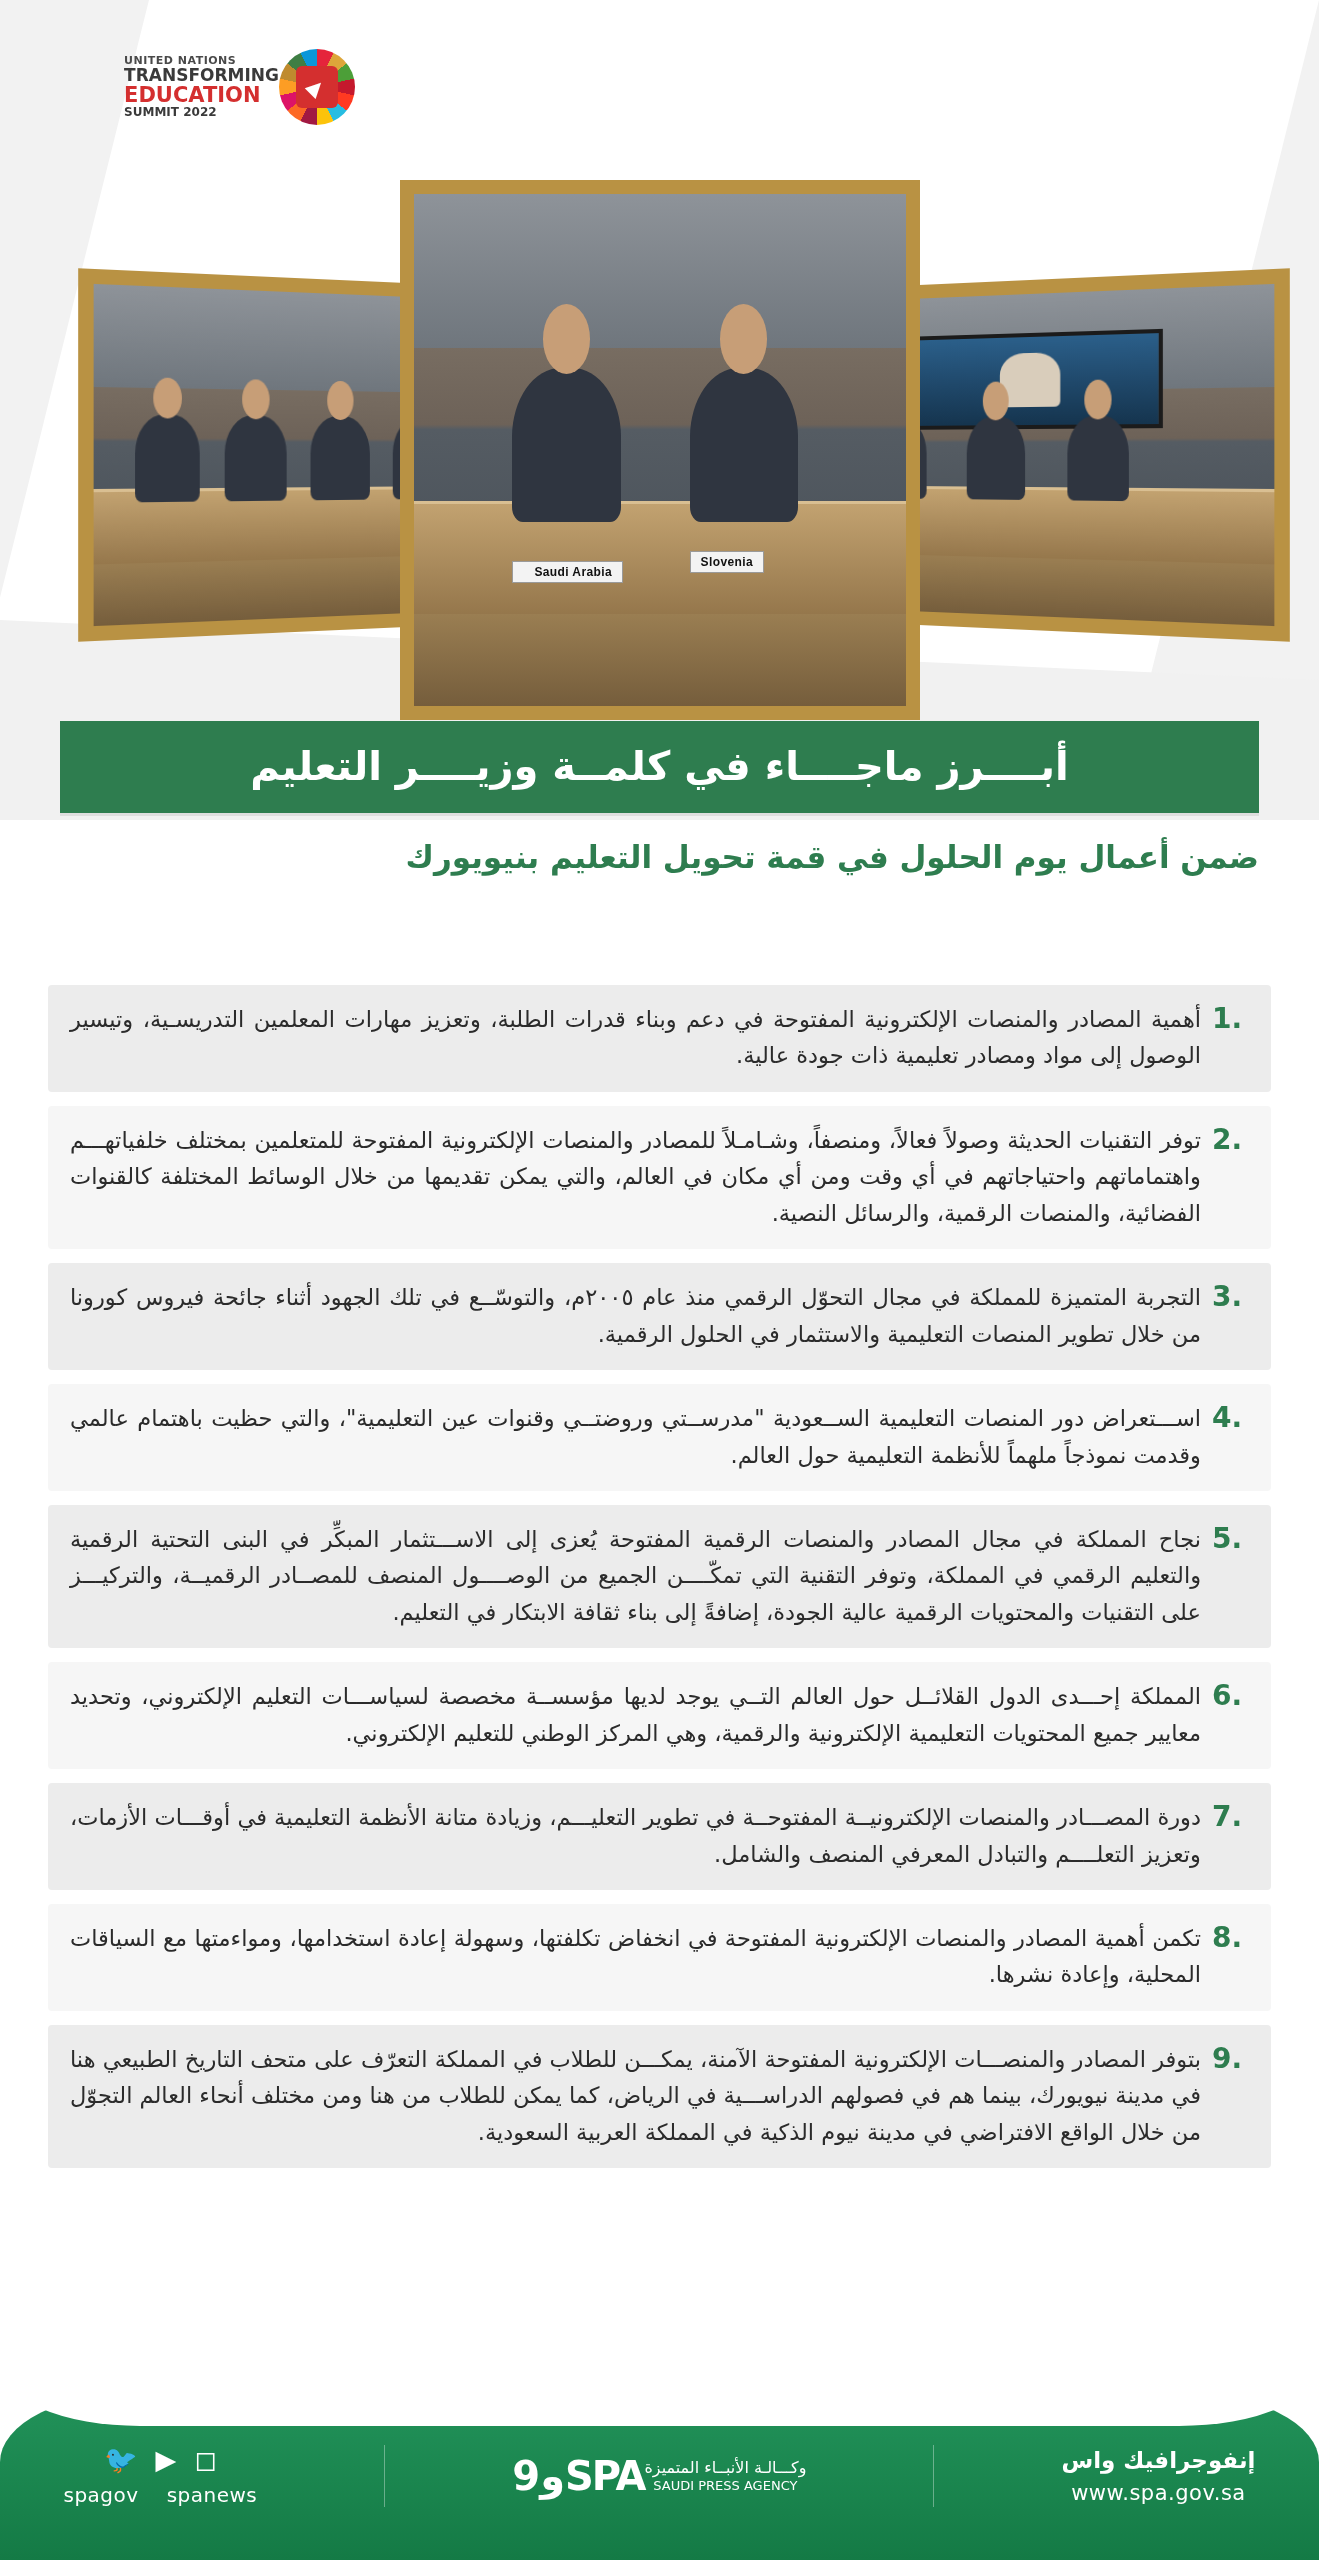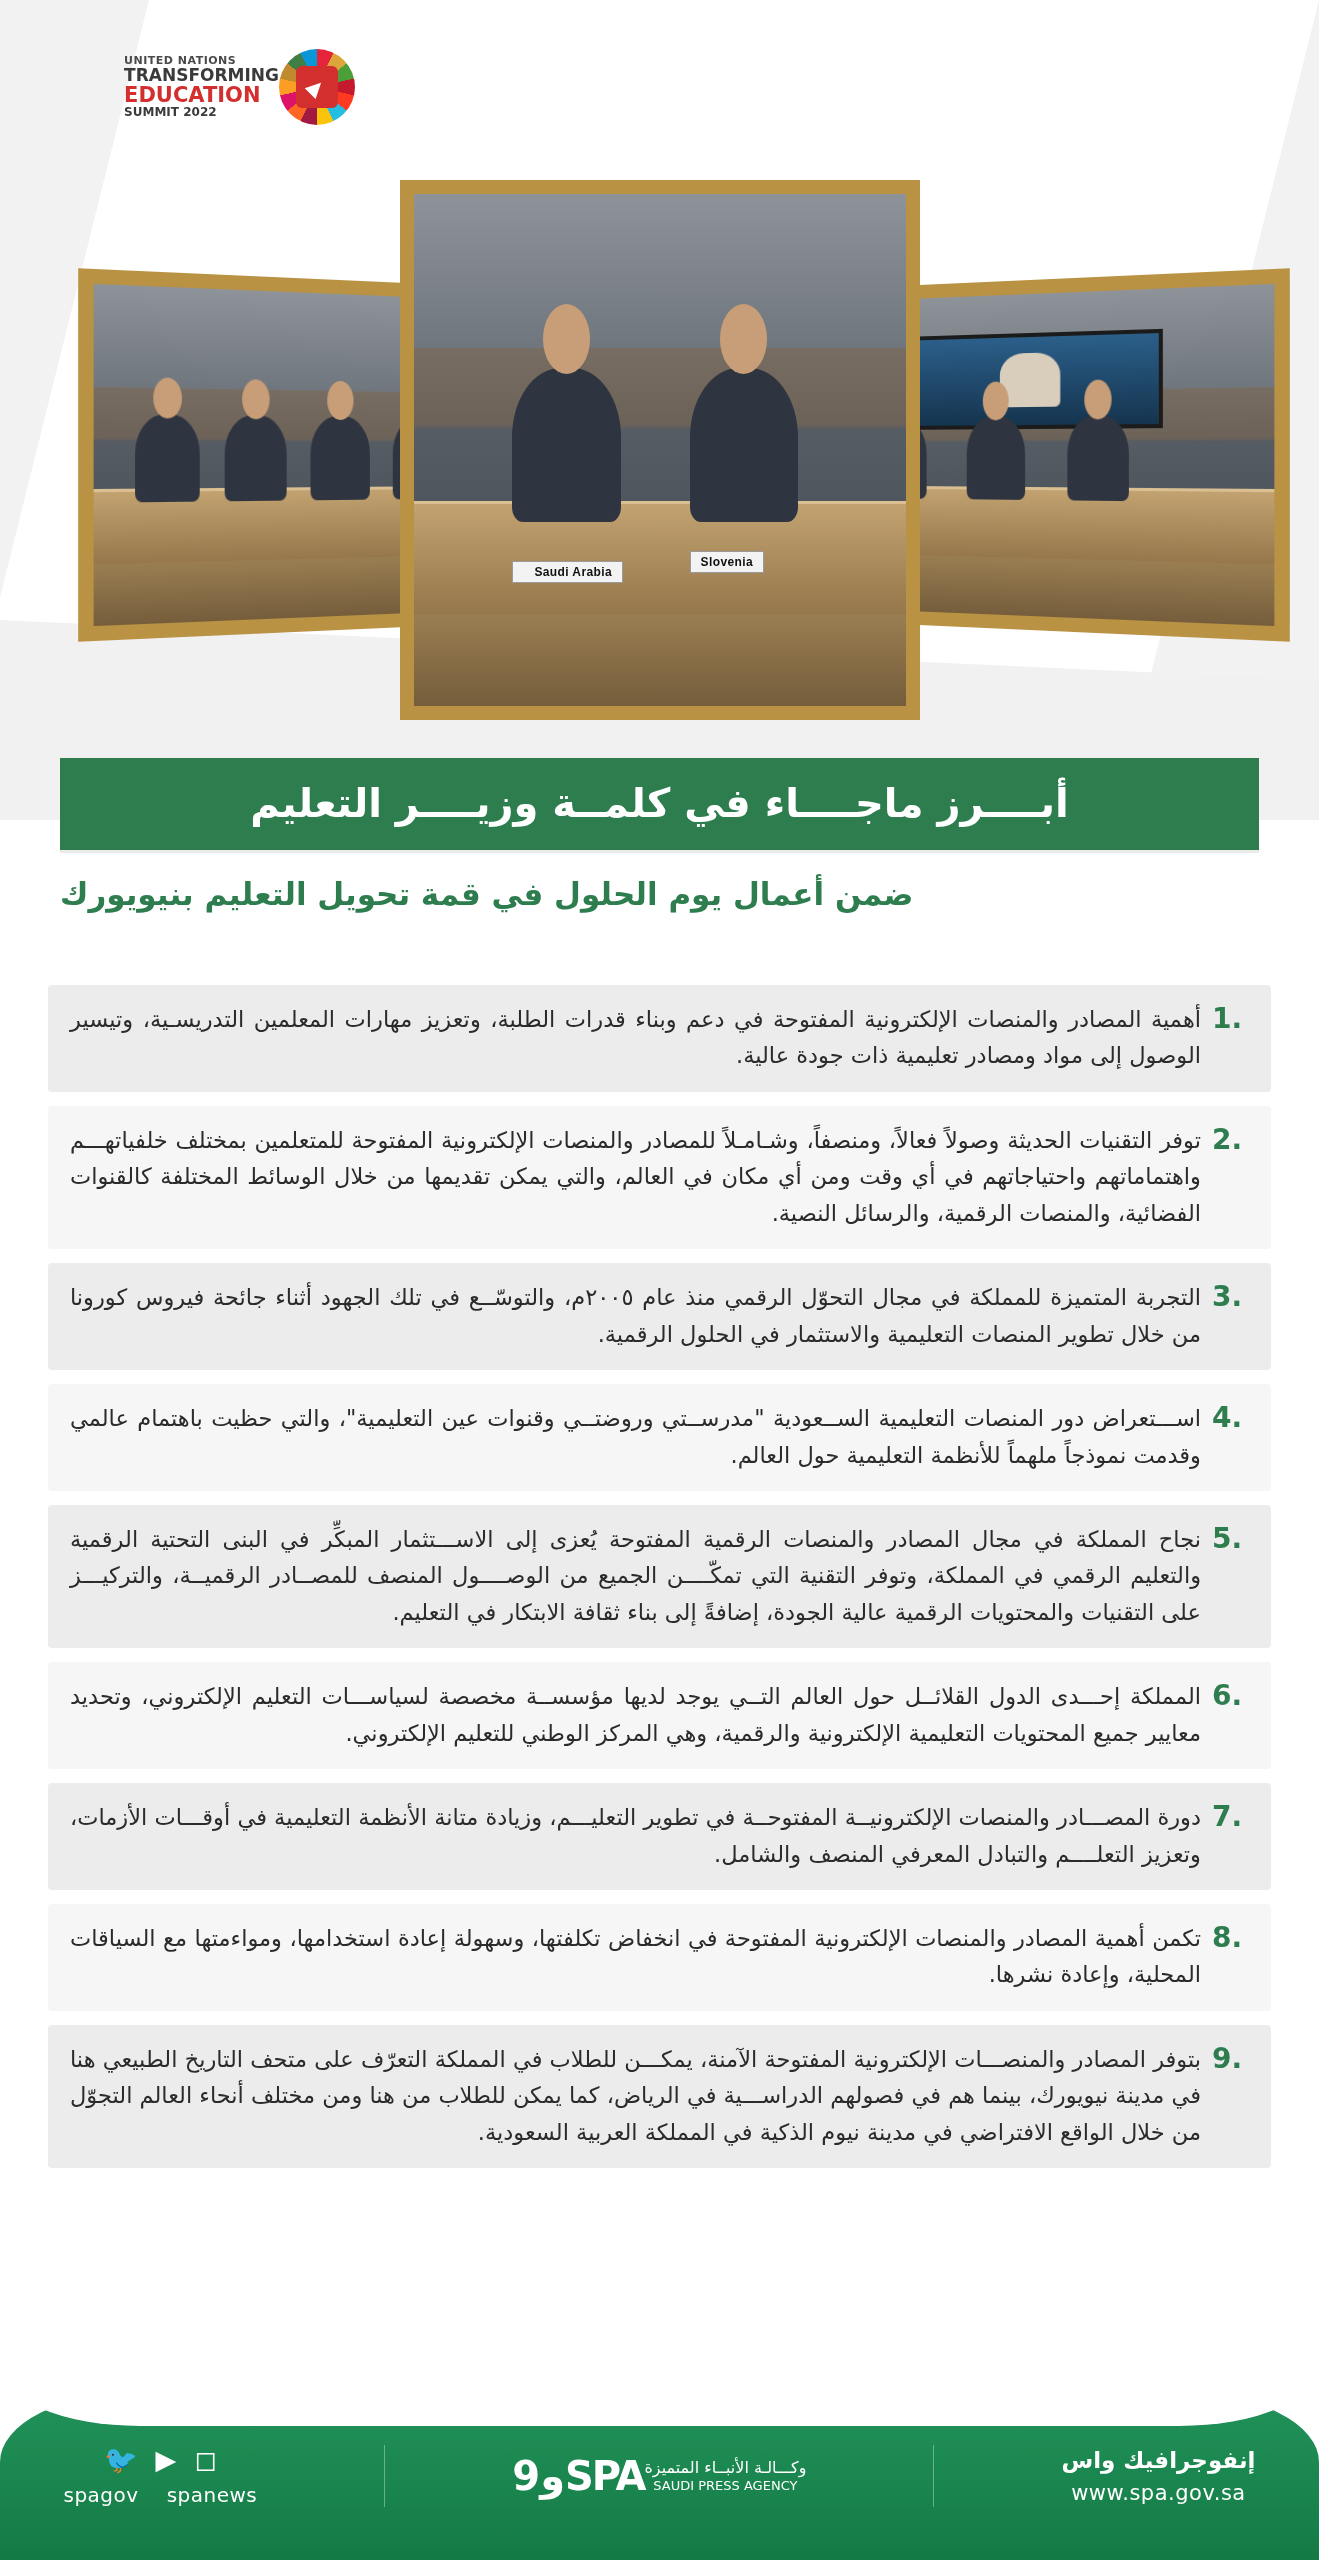--- a/index.html
+++ b/index.html
@@ -144,35 +144,35 @@
     font-weight: bold;
     letter-spacing: .4px;
     padding: 3px 10px;
     border: 1px solid #9a9a9a;
     direction: ltr;
   }
   .np-saudi   { left: 20%; bottom: 24%; padding-left: 21px; }
   .np-slovenia{ left: 56%; bottom: 26%; }
 
   
-  .title-wrap { position: absolute; top: 758px; left: 0; width: 1319px; }
+  .title-wrap { position: absolute; top: 721px; left: 0; width: 1319px; }
   .title-green {
     margin: 0 60px;
     background: #2e7d4f;
     color: #ffffff;
     text-align: center;
     font-size: 40px;
     font-weight: bold;
     letter-spacing: 1px;
     padding: 22px 10px 24px;
     box-shadow: 0 3px 0 rgba(0,0,0,.08);
   }
   .subtitle {
     margin: 26px 60px 0;
-    text-align: left;
+    text-align: right;
     color: #2e7d4f;
     font-size: 31px;
     font-weight: bold;
   }
 
   
   .list { position: absolute; top: 985px; left: 48px; width: 1223px; }
   .item {
     display: flex;
     flex-direction: row;

